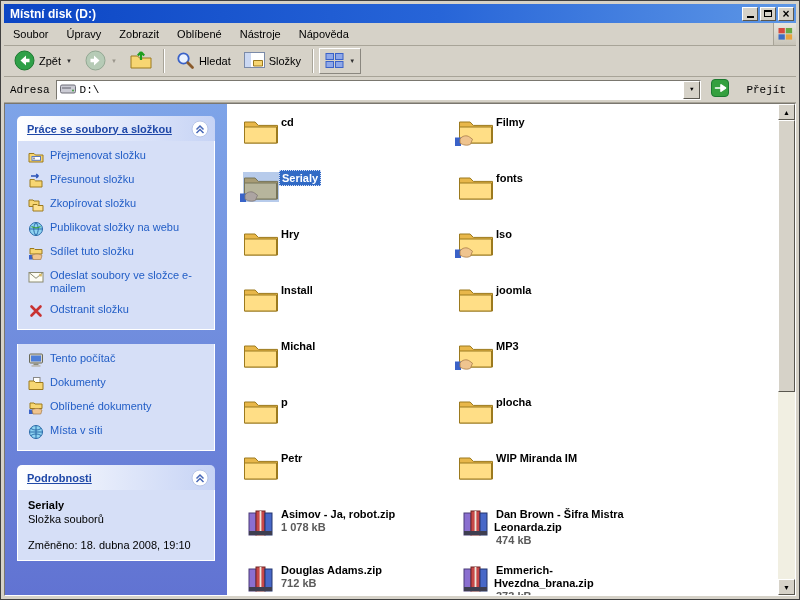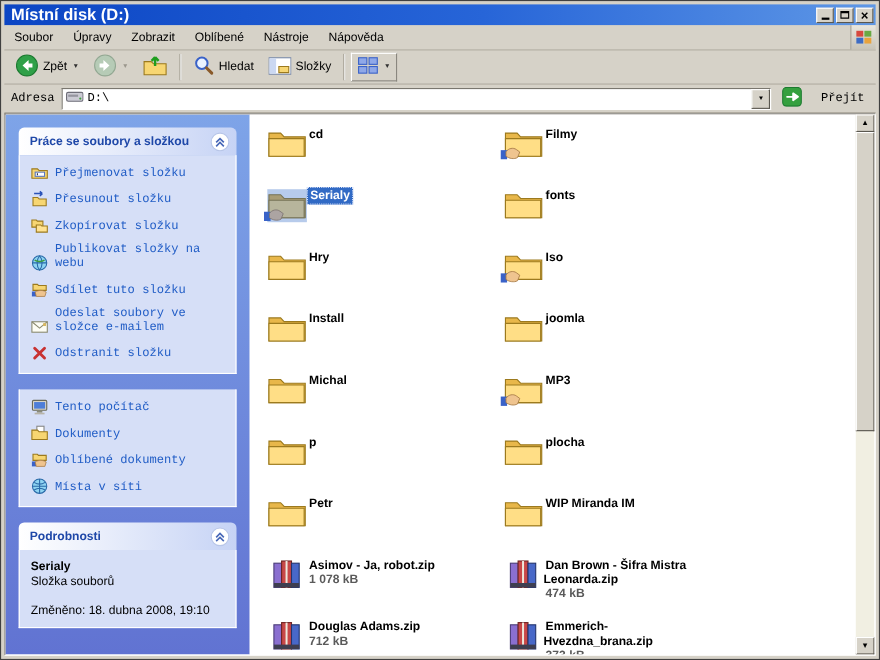--- a/index.html
+++ b/index.html
@@ -1,20 +1,20 @@
 <!DOCTYPE html>
 <html><head>
 <meta charset="utf-8">
 <style>
   html,body{margin:0;padding:0;}
   body{width:800px;height:600px;overflow:hidden;font-family:"Liberation Sans",sans-serif;font-size:11px;background:#3A6EA5;}
   .window{width:800px;height:600px;background:#D6D2C8;box-sizing:border-box;padding:3px;display:flex;flex-direction:column;border:1px solid #404040;}
   
   .titlebar{height:19px;background:linear-gradient(90deg,#0B45C4 0%,#2765D8 55%,#5E97E6 100%);display:flex;align-items:center;padding:0 2px 0 6px;flex:0 0 auto;}
-  .title{color:#fff;font-weight:bold;font-size:15px;flex:1;white-space:nowrap;}
+  .title{color:#fff;font-weight:bold;font-size:12px;flex:1;white-space:nowrap;}
   .wbtns{display:flex;gap:2px;}
   .wbtn{width:16px;height:14px;background:#D6D2C8;border:1px solid;border-color:#FFFFFF #5A574F #5A574F #FFFFFF;display:flex;align-items:center;justify-content:center;box-sizing:border-box;cursor:default;}
   .glyph-min{width:7px;height:2px;background:#000;margin-top:7px;}
   .glyph-max{width:8px;height:7px;border:1px solid #000;border-top-width:2px;box-sizing:border-box;}
   .glyph-close{font-size:12px;font-weight:bold;line-height:10px;color:#000;}
   
   .menubar{height:22px;display:flex;align-items:stretch;border-bottom:1px solid #A8A498;background:#D6D2C8;flex:0 0 auto;}
   .menuitem{display:flex;align-items:center;padding:0 9px;color:#000;cursor:default;}
   .menubar .spacer{flex:1;}
   .winlogo{width:22px;display:flex;align-items:center;justify-content:center;border-left:1px solid #A8A498;background:linear-gradient(180deg,#E8E6DE,#C8C4B8);}
@@ -31,24 +31,24 @@
   .combo{flex:1;height:20px;background:#fff;border:1px solid;border-color:#7A776F #FFFFFF #FFFFFF #7A776F;display:flex;align-items:center;padding-left:3px;gap:4px;box-sizing:border-box;}
   .aval{flex:1;color:#000;}
   .combobtn{width:17px;height:18px;background:#D6D2C8;border:1px solid;border-color:#FFFFFF #5A574F #5A574F #FFFFFF;display:flex;align-items:center;justify-content:center;font-size:6px;color:#000;box-sizing:border-box;}
   .gobtn{display:flex;align-items:center;gap:17px;padding:0 4px;color:#000;cursor:default;}
   
   .client{flex:1;display:flex;border:1px solid;border-color:#7A776F #FFFFFF #FFFFFF #7A776F;overflow:hidden;position:relative;background:#fff;}
   
   .taskpane{width:222px;flex:0 0 auto;background:linear-gradient(180deg,#7EA4E8 0%,#6largest?,#6173D2 100%);background:linear-gradient(180deg,#7EA4E8,#6173D2);padding:12px 12px 0 12px;box-sizing:border-box;overflow:hidden;}
   .panel{margin-bottom:14px;}
   .panelhead{height:25px;background:linear-gradient(90deg,#FFFFFF,#C6D3F5);border-radius:5px 5px 0 0;display:flex;align-items:center;padding:0 6px 0 10px;cursor:default;}
-  .ptitle{flex:1;color:#1F48A8;font-weight:bold;}
+  .ptitle{flex:1;color:#1F48A8;font-weight:bold;text-decoration:underline;}
   .chev{width:18px;height:18px;display:flex;align-items:center;justify-content:center;}
   .panelbody{background:#D6DFF7;border:1px solid #FFFFFF;border-top:none;padding:8px 8px 8px 10px;}
-  .task{display:flex;align-items:flex-end;gap:6px;margin:0 0 8px 0;cursor:default;font-family:Liberation Mono, monospace;}
+  .task{display:flex;align-items:flex-start;gap:6px;margin:0 0 8px 0;cursor:default;}
   .task:last-child{margin-bottom:2px;}
   .ticon{width:16px;height:16px;flex:0 0 auto;display:flex;align-items:center;justify-content:center;}
   .tlabel{color:#215DC6;line-height:13px;}
   .dline{color:#000;line-height:14px;}
   .dname{font-weight:bold;}
   .dmod{margin-top:12px;}
   
   .filearea{flex:1;background:#fff;padding:12px 0 0 16px;box-sizing:border-box;overflow:hidden;}
   .grid{display:grid;grid-template-columns:215px 215px;grid-auto-rows:56px;}
   .item{display:flex;align-items:flex-start;gap:0;cursor:default;font-weight:bold;}

